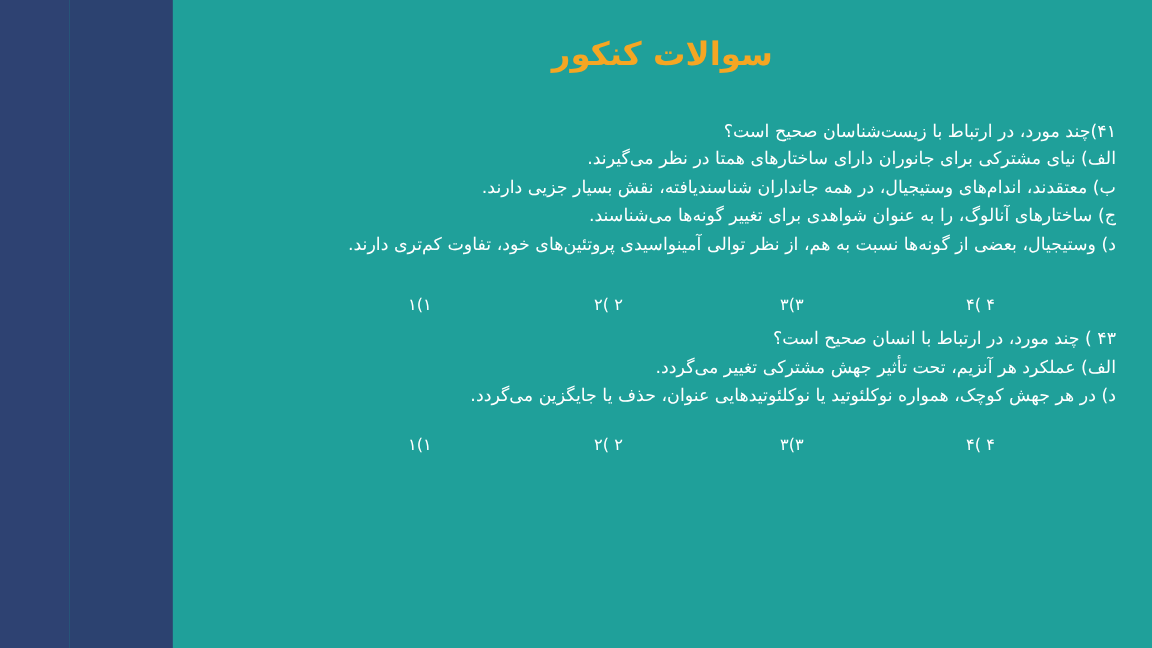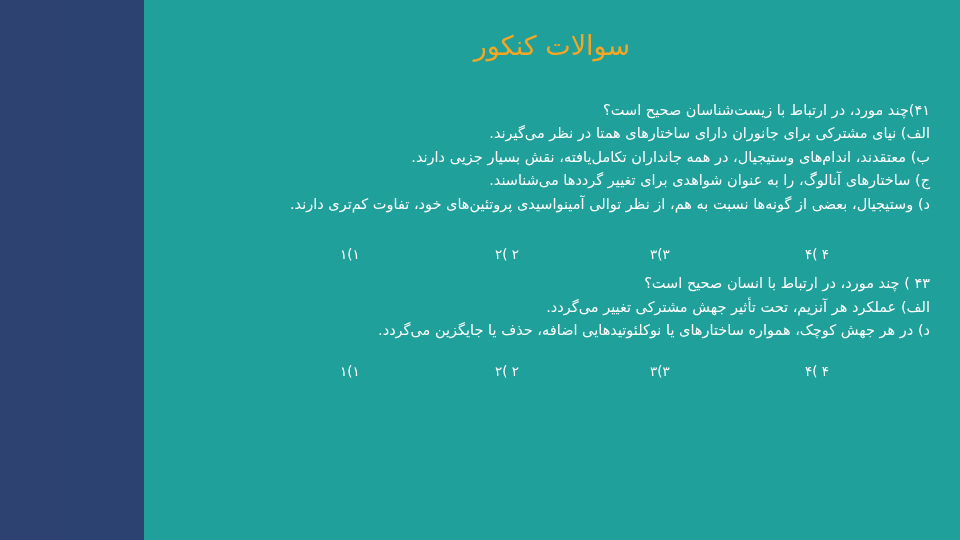--- a/index.html
+++ b/index.html
@@ -47,21 +47,21 @@
   .content {
     position: absolute;
     top: 0;
     left: 144px;
     right: 0;
     bottom: 0;
   }
   .title {
     color: #f5a623;
     font-size: 27px;
-    font-weight: normal;
+    font-weight: bold;
     text-align: center;
     padding-top: 30px;
     letter-spacing: 0px;
   }
   .block {
     color: #ffffff;
     font-size: 14.5px;
     line-height: 1.62;
     text-align: right;
     padding-right: 30px;
@@ -97,36 +97,36 @@
   <div class="bar-dark"></div>
   <div class="bar-darker"></div>
 
   <div class="content">
 
     <div class="title">سوالات کنکور</div>
 
     <div class="block block-1">
       <div class="q-line">۴۱)چند مورد، در ارتباط با زیست‌شناسان صحیح است؟</div>
       <div class="q-line">الف) نیای مشترکی برای جانوران دارای ساختارهای همتا در نظر می‌گیرند.</div>
-      <div class="q-line">ب) معتقدند، اندام‌های وستیجیال، در همه جانداران تکامل‌یافته، نقش بسیار جزیی دارند.</div>
-      <div class="q-line">ج) ساختارهای آنالوگ، را به عنوان شواهدی برای تغییر گردد‌ها می‌شناسند.</div>
+      <div class="q-line">ب) معتقدند، اندام‌های وستیجیال، در همه جانداران شناسند‌یافته، نقش بسیار جزیی دارند.</div>
+      <div class="q-line">ج) ساختارهای آنالوگ، را به عنوان شواهدی برای تغییر گونه‌ها می‌شناسند.</div>
       <div class="q-line">د) وستیجیال، بعضی از گونه‌ها نسبت به هم، از نظر توالی آمینواسیدی  پروتئین‌های خود، تفاوت کم‌تری دارند.</div>
     </div>
 
     <div class="options opts-1">
       <div class="opt">۴ )۴</div>
       <div class="opt">۳)۳</div>
       <div class="opt">۲ )۲</div>
       <div class="opt">۱)۱</div>
     </div>
 
     <div class="block block-2">
       <div class="q-line">۴۳ ) چند مورد، در ارتباط با انسان صحیح است؟</div>
       <div class="q-line">الف) عملکرد هر آنزیم، تحت تأثیر جهش مشترکی تغییر می‌گردد.</div>
-      <div class="q-line">د) در هر جهش کوچک، همواره ساختارهای یا نوکلئوتیدهایی  اضافه، حذف یا جایگزین می‌گردد.</div>
+      <div class="q-line">د) در هر جهش کوچک، همواره نوکلئوتید یا نوکلئوتیدهایی  عنوان، حذف یا جایگزین می‌گردد.</div>
     </div>
 
     <div class="options opts-2">
       <div class="opt">۴ )۴</div>
       <div class="opt">۳)۳</div>
       <div class="opt">۲ )۲</div>
       <div class="opt">۱)۱</div>
     </div>
 
   </div>

